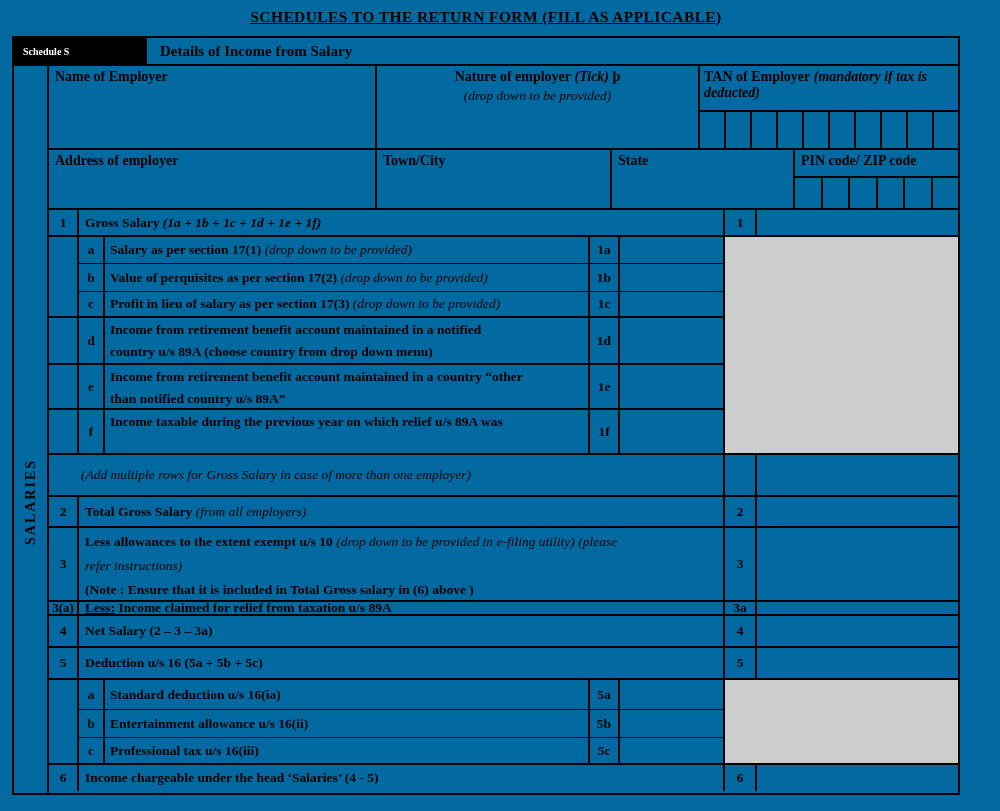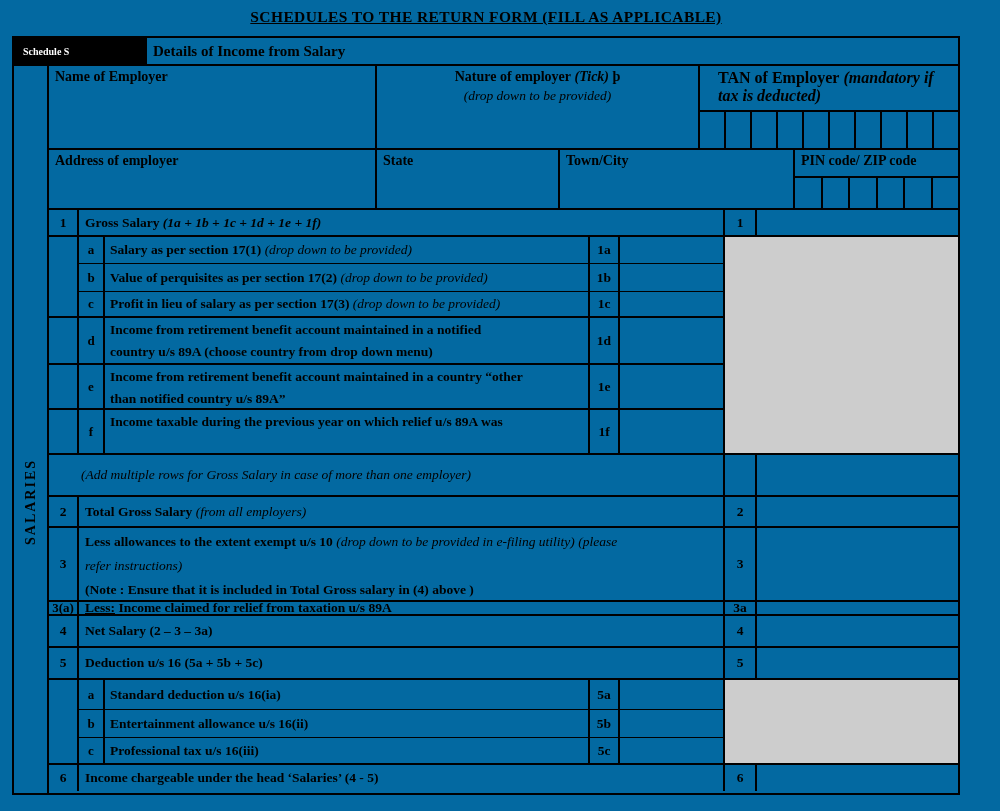--- a/index.html
+++ b/index.html
@@ -14,21 +14,21 @@
   .u  { text-decoration: underline; }
 
   .title { position: absolute; top: 8px; left: 12px; width: 948px; text-align: center;
            font-weight: bold; font-size: 15.5px; letter-spacing: .4px; }
 
   .schedule-bar { position: absolute; left: 12px; top: 36px; width: 948px; height: 28px;
                   border: 2px solid #000; border-bottom: none; display: flex; }
   .schedule-tag { width: 133px; background: #000; color: #fff; font-weight: bold; font-size: 10px;
                   display: flex; align-items: center; padding-left: 9px; }
   .schedule-heading { flex: 1; font-weight: bold; font-size: 15px; display: flex; align-items: center;
-                      padding-left: 6px; }
+                      padding-left: 13px; }
 
   .form-table { position: absolute; left: 12px; top: 64px; width: 948px; height: 731px;
                 border: 2px solid #000; display: flex; overflow: hidden; }
 
   .strip { width: 35px; border-right: 2px solid #000; position: relative; flex: none; }
   .strip-label { position: absolute; top: 144px; bottom: 0; left: 0; right: 0;
                  display: flex; align-items: center; justify-content: center;
                  writing-mode: vertical-rl; transform: rotate(180deg);
                  font-weight: bold; font-size: 14px; letter-spacing: 2px; }
 
@@ -36,21 +36,21 @@
   .r { display: flex; min-width: 0; }
   .bb1 { border-bottom: 1px solid #000; }
   .bb2 { border-bottom: 2px solid #000; }
   .rb2 { border-bottom: 2px solid #000; }
 
   
   .hcell { border-right: 2px solid #000; padding: 3px 6px; font-size: 14px; overflow: hidden; }
   .c-name { width: 328px; }
   .c-nature { width: 323px; text-align: center; }
   .c-tan { flex: 1; display: flex; flex-direction: column; padding: 0; border-right: none; }
-  .tan-label { flex: 1; padding: 3px 18px; font-size: 16px; }
+  .tan-label { flex: 1; padding: 3px 4px; font-size: 14px; }
   .boxes { display: flex; }
   .tan-boxes { height: 38px; border-top: 2px solid #000; }
   .c-addr { width: 328px; }
   .c-town { width: 235px; }
   .c-state { width: 183px; }
   .c-pin { flex: 1; display: flex; flex-direction: column; padding: 0; border-right: none; }
   .pin-label { height: 28px; padding: 3px 6px; font-size: 14px; border-bottom: 2px solid #000; }
   .pin-boxes { flex: 1; }
   .char-box { flex: 1; border-left: 2px solid #000; }
   .char-box:first-child { border-left: none; }
@@ -127,25 +127,25 @@
               <div class="char-box"></div>
               <div class="char-box"></div>
             </div>
         </div>
       </div>
 
       <div class="r rb2" style="height:60px">
         <div class="hcell c-addr">
           <span class="b">Address of employer</span>
         </div>
+        <div class="hcell c-town">
+          <span class="b">Town/City</span>
+        </div>
         <div class="hcell c-state">
           <span class="b">State</span>
-        </div>
-        <div class="hcell c-town">
-          <span class="b">Town/City</span>
         </div>
         <div class="hcell c-pin">
           <div class="pin-label">
             <span class="b">PIN code/ ZIP code</span>
           </div>
           <div class="boxes pin-boxes">
               <div class="char-box"></div>
               <div class="char-box"></div>
               <div class="char-box"></div>
               <div class="char-box"></div>
@@ -250,21 +250,21 @@
       </div>
 
       <div class="r rb2" style="height:74px">
         <div class="c-num">3</div>
         <div class="c-desc-m" style="padding-top:2px">
           <div class="ln ln3">
             <span class="b">Less allowances to the extent exempt u/s 10</span>
             <span class="i" style="font-weight:normal">(drop down to be provided in e-filing utility) (please</span>
           </div>
           <div class="ln ln3 i" style="font-weight:normal">refer instructions)</div>
-          <div class="ln ln3">(Note : Ensure that it is included in Total Gross salary in (4) above )</div>
+          <div class="ln ln3">(Note : Ensure that it is included in Total Gross salary in (6) above )</div>
         </div>
         <div class="c-code-m">3</div>
         <div class="c-val-m"></div>
       </div>
 
       <div class="r rb2" style="height:14px">
         <div class="c-num" style="font-size:13px">3(a)</div>
         <div class="c-desc-m vc">
           <span><span class="b u">Less:</span><span class="b"> Income claimed for relief from taxation u/s 89A</span></span>
         </div>

